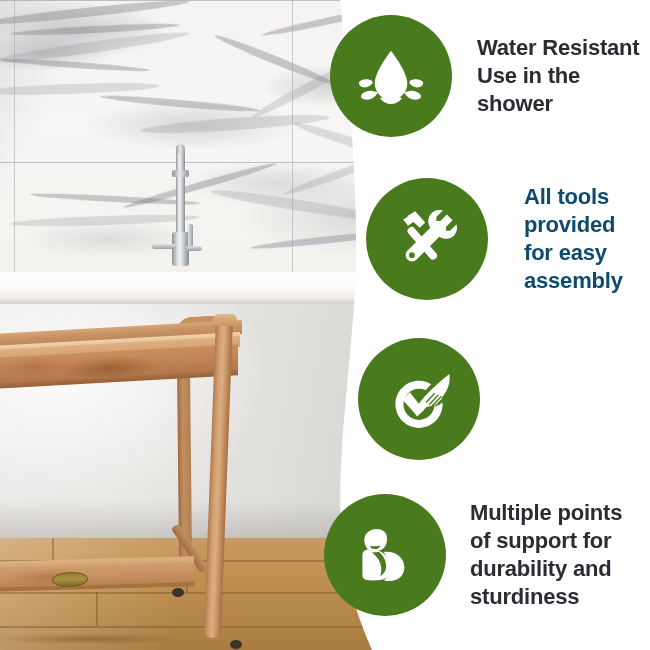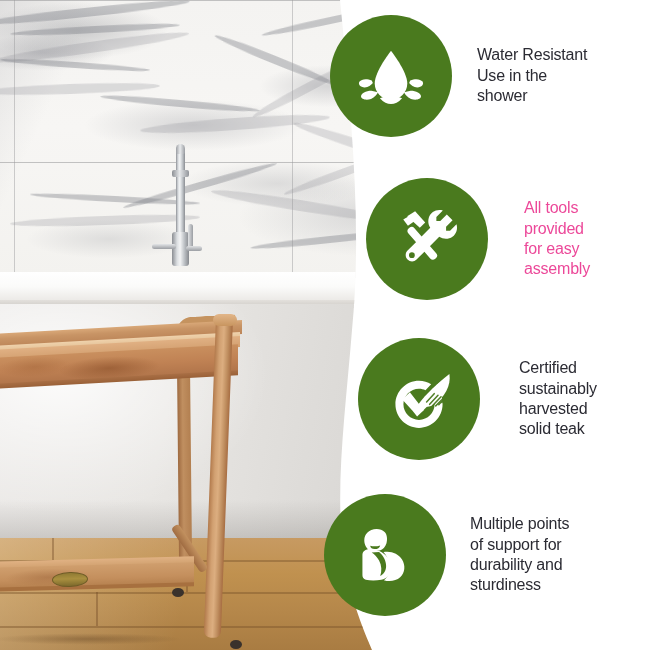--- a/index.html
+++ b/index.html
@@ -209,23 +209,23 @@
 
   
   .feature{position:absolute;display:flex;align-items:center;}
   .badge{
     position:relative;flex:0 0 auto;
     border-radius:50%;
     display:flex;align-items:center;justify-content:center;
   }
   .badge svg{display:block;}
   .feature-text{
-    font-size:16px;
+    font-size:22px;
     line-height:1.28;
-    font-weight:400;
+    font-weight:700;
     letter-spacing:-0.2px;
     white-space:pre-line;
   }
 
   #f1{left:330px;top:15px;}
   #f1 .badge{width:122px;height:122px;}
   #f1 .feature-text{margin-left:25px;}
 
   #f2{left:366px;top:178px;}
   #f2 .badge{width:122px;height:122px;}
@@ -342,21 +342,21 @@
 
           <path fill="#ffffff" d="M22.5 18.5 L33.5 11.5 L47.5 27 L40 34.5 Z"></path>
           <path fill="#ffffff" d="M17 23 L27 17 L33 25 L23.5 31.5 Z"></path>
           <rect fill="#ffffff" x="38" y="28" width="11" height="56" rx="5" transform="rotate(-41 43.5 56)"></rect>
 
           <path fill="#ffffff" d="M77.5 16 L68.5 25 L63 25 L63 19.5 L72 10.5 C63.5 8 55 12.5 52.5 20.5 C51 25.5 52 30.5 54.5 34.5 L31.5 57.5 L23 66 C19.5 69.5 19.5 75 23 78.5 C26.5 82 32 82 35.5 78.5 L44 70 L67 47 C71 49.5 76 50.5 81 49 C89 46.5 93.5 38 91 29.5 L82 38.5 L76.5 38.5 L76.5 33 L85.5 24 Z"></path>
           <circle fill="#4A7A1E" cx="29" cy="72.5" r="4"></circle>
         </svg>
       </span>
     </div>
-    <div class="feature-text" style="color:#ec4899;">All tools
+    <div class="feature-text" style="color:#0c4a6e;">All tools
 provided
 for easy
 assembly</div>
   </div>
 
   <div class="feature" id="f3">
     <div class="badge" style="background:#4A7A1E;">
       <span>
         <svg width="76" height="76" viewBox="0 0 100 100" aria-hidden="true">
 
@@ -372,24 +372,20 @@
             <path d="M60 54 L70 43"></path>
             <path d="M64 57 L75 45"></path>
             <path d="M68 58.5 L79 47"></path>
             <path d="M72 59 L83 48"></path>
             <path d="M76 57.5 L86 46"></path>
             <path d="M80 54.5 L88 44"></path>
           </g>
         </svg>
       </span>
     </div>
-    <div class="feature-text" style="color:#2B2B33;">Certified
-sustainably
-harvested
-solid teak</div>
   </div>
 
   <div class="feature" id="f4">
     <div class="badge" style="background:#4A7A1E;">
       <span>
         <svg width="74" height="74" viewBox="0 0 100 100" aria-hidden="true">
 
           <path fill="#ffffff" d="M26 20 C31 14 44 13 49.5 19 C53 22.7 53.5 29 52 34 C50.5 39 47 42.5 43 44 L30 44 C25 42 22 36 22 30 C22 26 23.5 22.5 26 20 Z"></path>
 
           <path fill="#ffffff" d="M30 42 C38 42 45 45 50.5 50 C56 55 58.5 62 58.5 68 C58.5 76 53 82 45 83.5 C38 85 30 85 24 83.5 C21 82.7 19.5 80.5 19.5 77.5 L19.5 50 C19.5 45.5 23.5 42 30 42 Z"></path>

